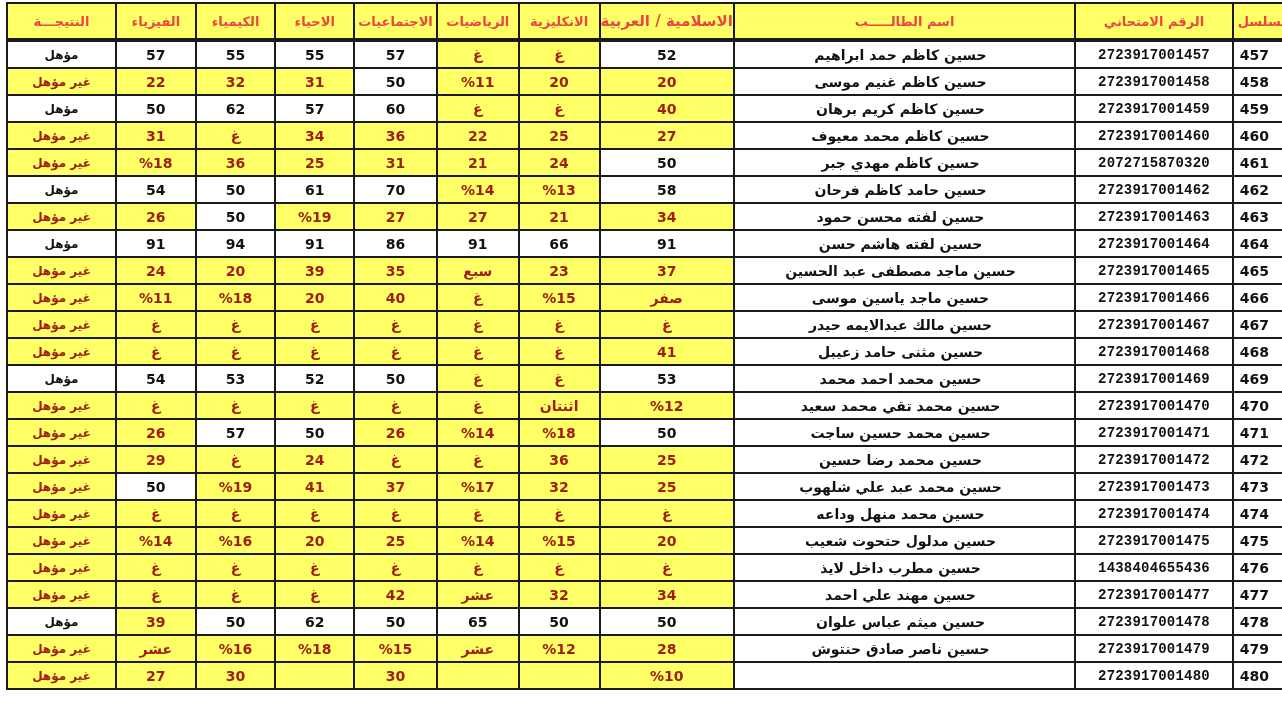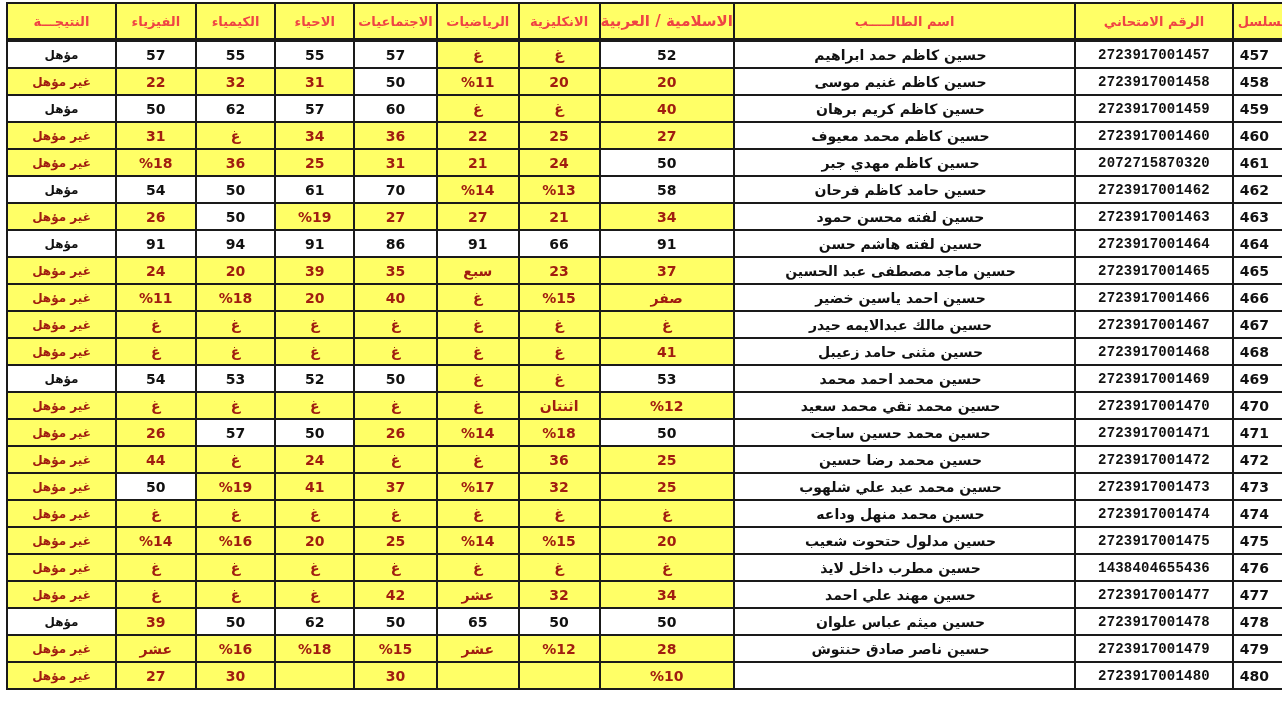--- a/index.html
+++ b/index.html
@@ -176,21 +176,21 @@
         <td class="mark fail">سبع</td>
         <td class="mark fail">35</td>
         <td class="mark fail">39</td>
         <td class="mark fail">20</td>
         <td class="mark fail">24</td>
         <td class="result result-fail">غير مؤهل</td>
       </tr>
       <tr>
         <td class="serial">466</td>
         <td class="examno">2723917001466</td>
-        <td class="name">حسين احمد ياسين خضير</td>
+        <td class="name">حسين ماجد ياسين موسى</td>
         <td class="mark fail">صفر</td>
         <td class="mark fail">%15</td>
         <td class="mark fail">غ</td>
         <td class="mark fail">40</td>
         <td class="mark fail">20</td>
         <td class="mark fail">%18</td>
         <td class="mark fail">%11</td>
         <td class="result result-fail">غير مؤهل</td>
       </tr>
       <tr>
@@ -261,21 +261,21 @@
       <tr>
         <td class="serial">472</td>
         <td class="examno">2723917001472</td>
         <td class="name">حسين محمد رضا حسين</td>
         <td class="mark fail">25</td>
         <td class="mark fail">36</td>
         <td class="mark fail">غ</td>
         <td class="mark fail">غ</td>
         <td class="mark fail">24</td>
         <td class="mark fail">غ</td>
-        <td class="mark fail">44</td>
+        <td class="mark fail">29</td>
         <td class="result result-fail">غير مؤهل</td>
       </tr>
       <tr>
         <td class="serial">473</td>
         <td class="examno">2723917001473</td>
         <td class="name">حسين محمد عبد علي شلهوب</td>
         <td class="mark fail">25</td>
         <td class="mark fail">32</td>
         <td class="mark fail">%17</td>
         <td class="mark fail">37</td>

